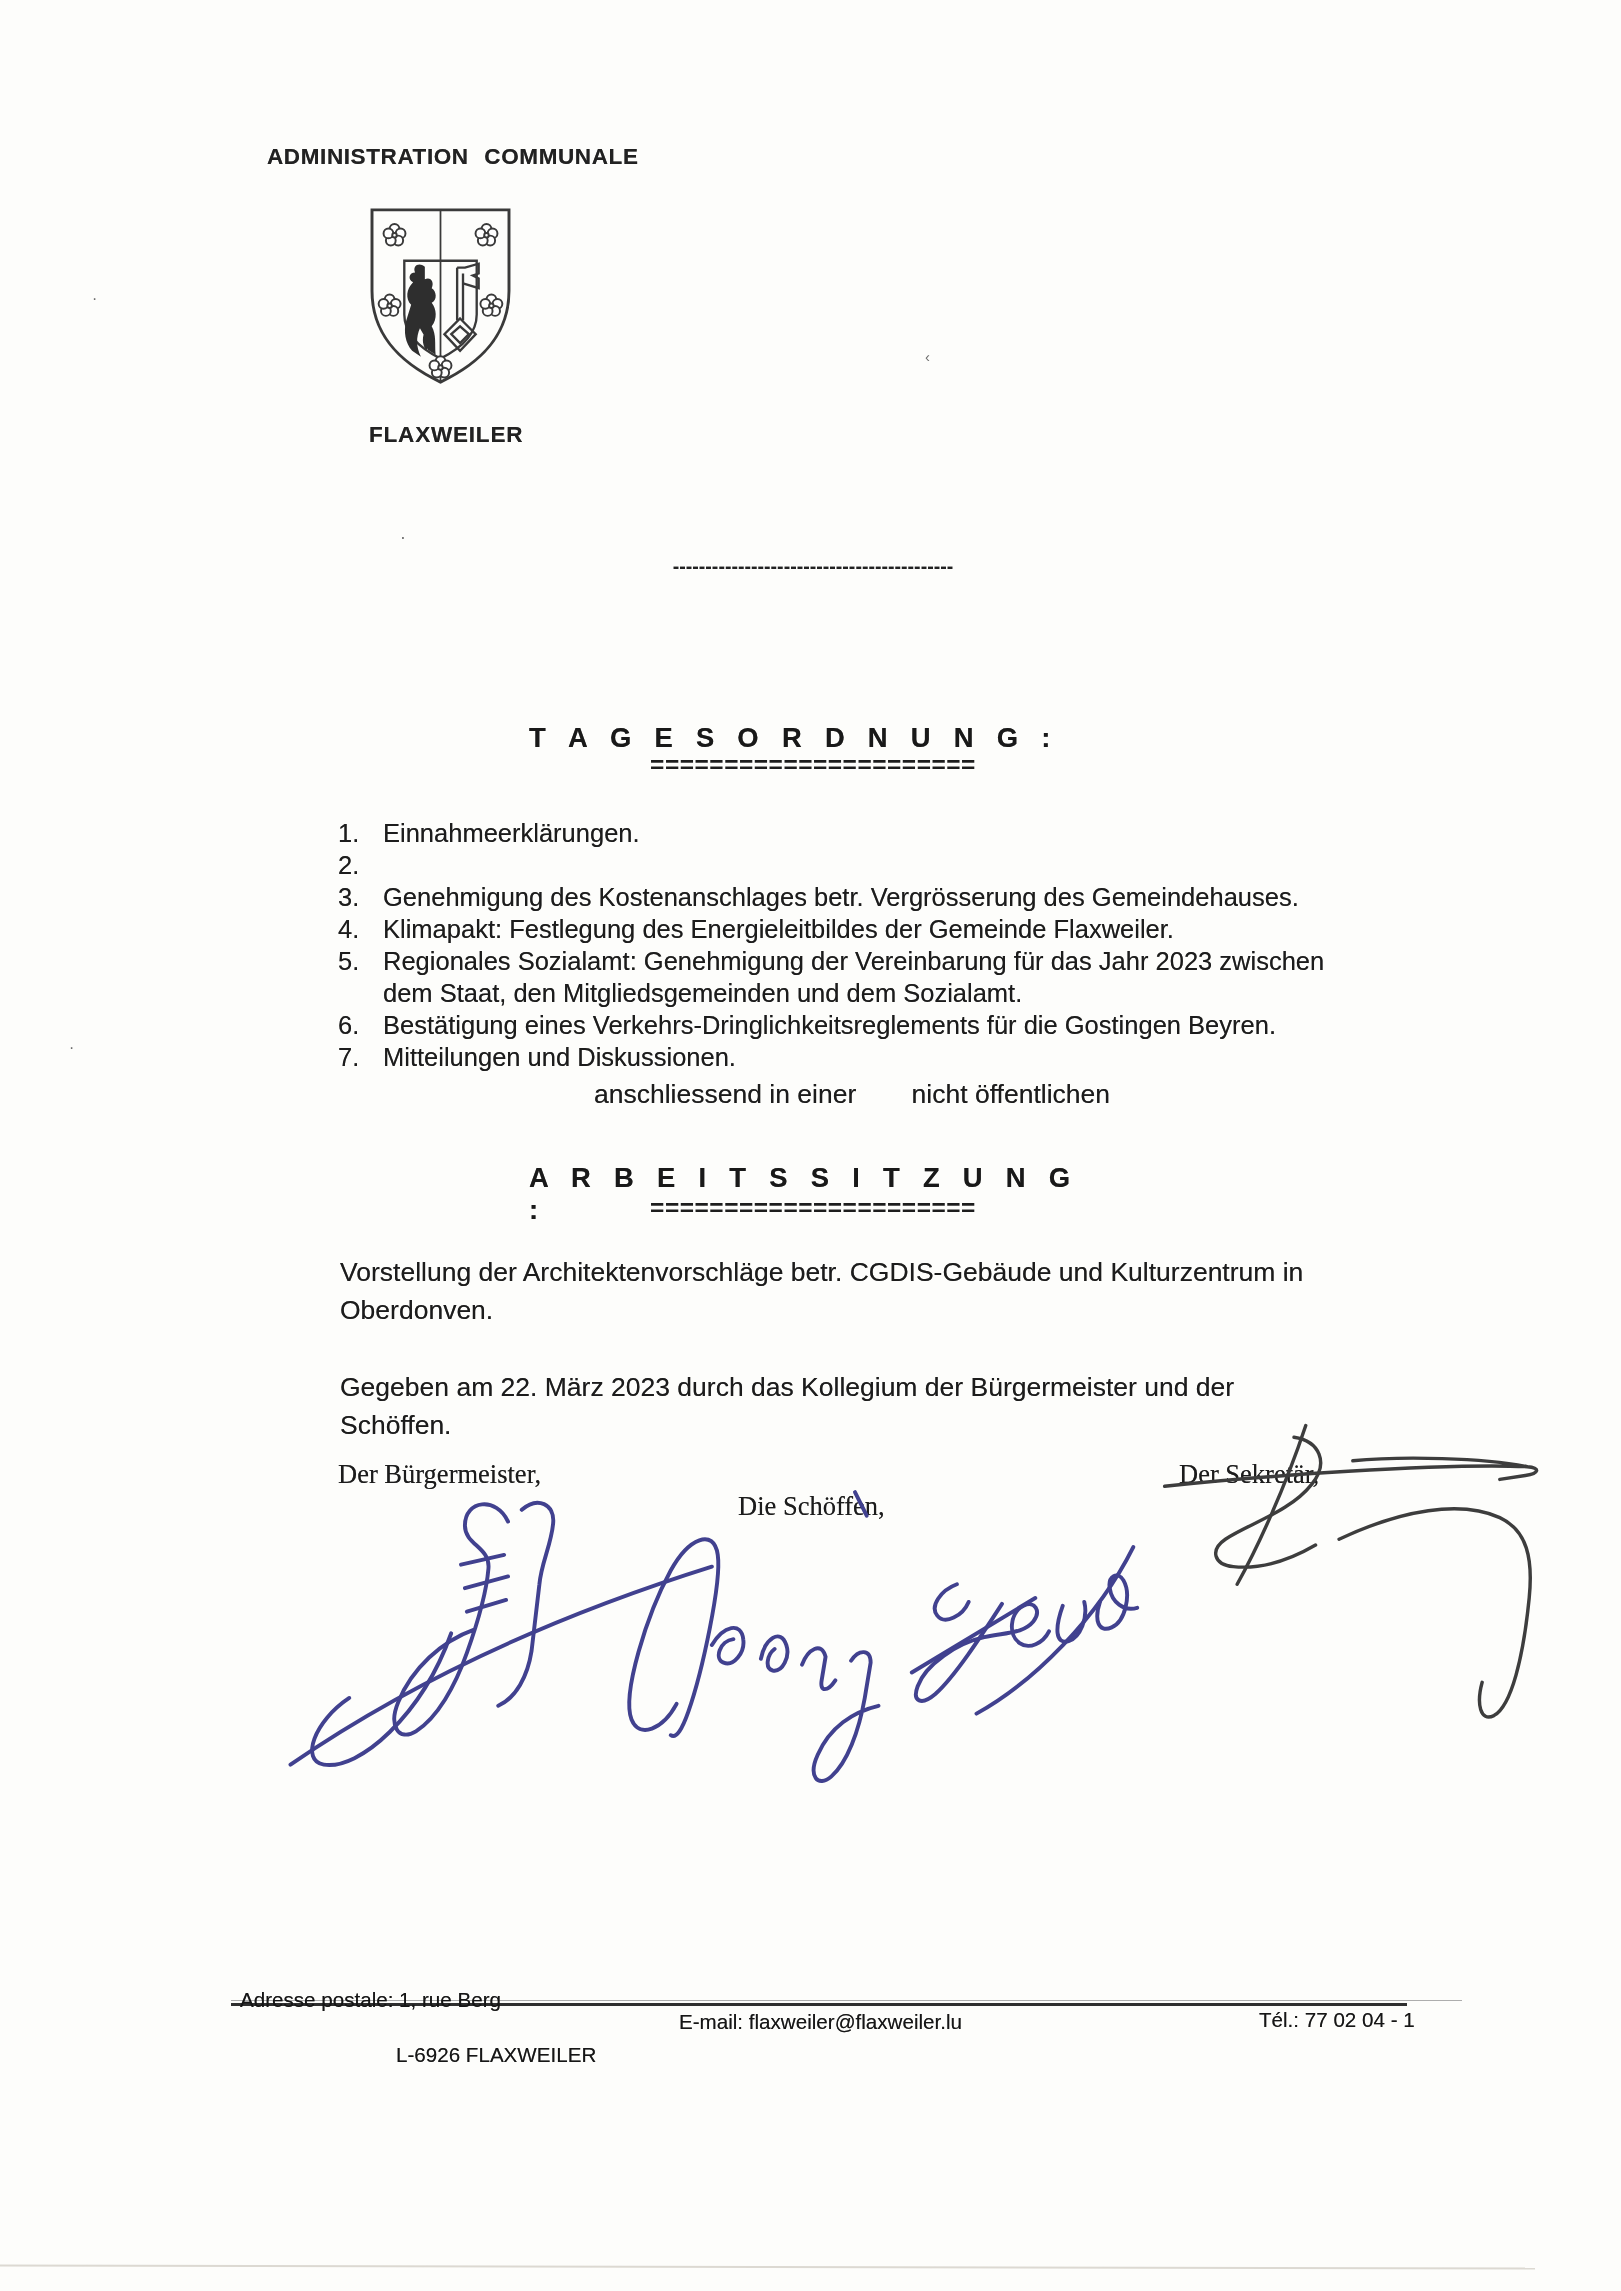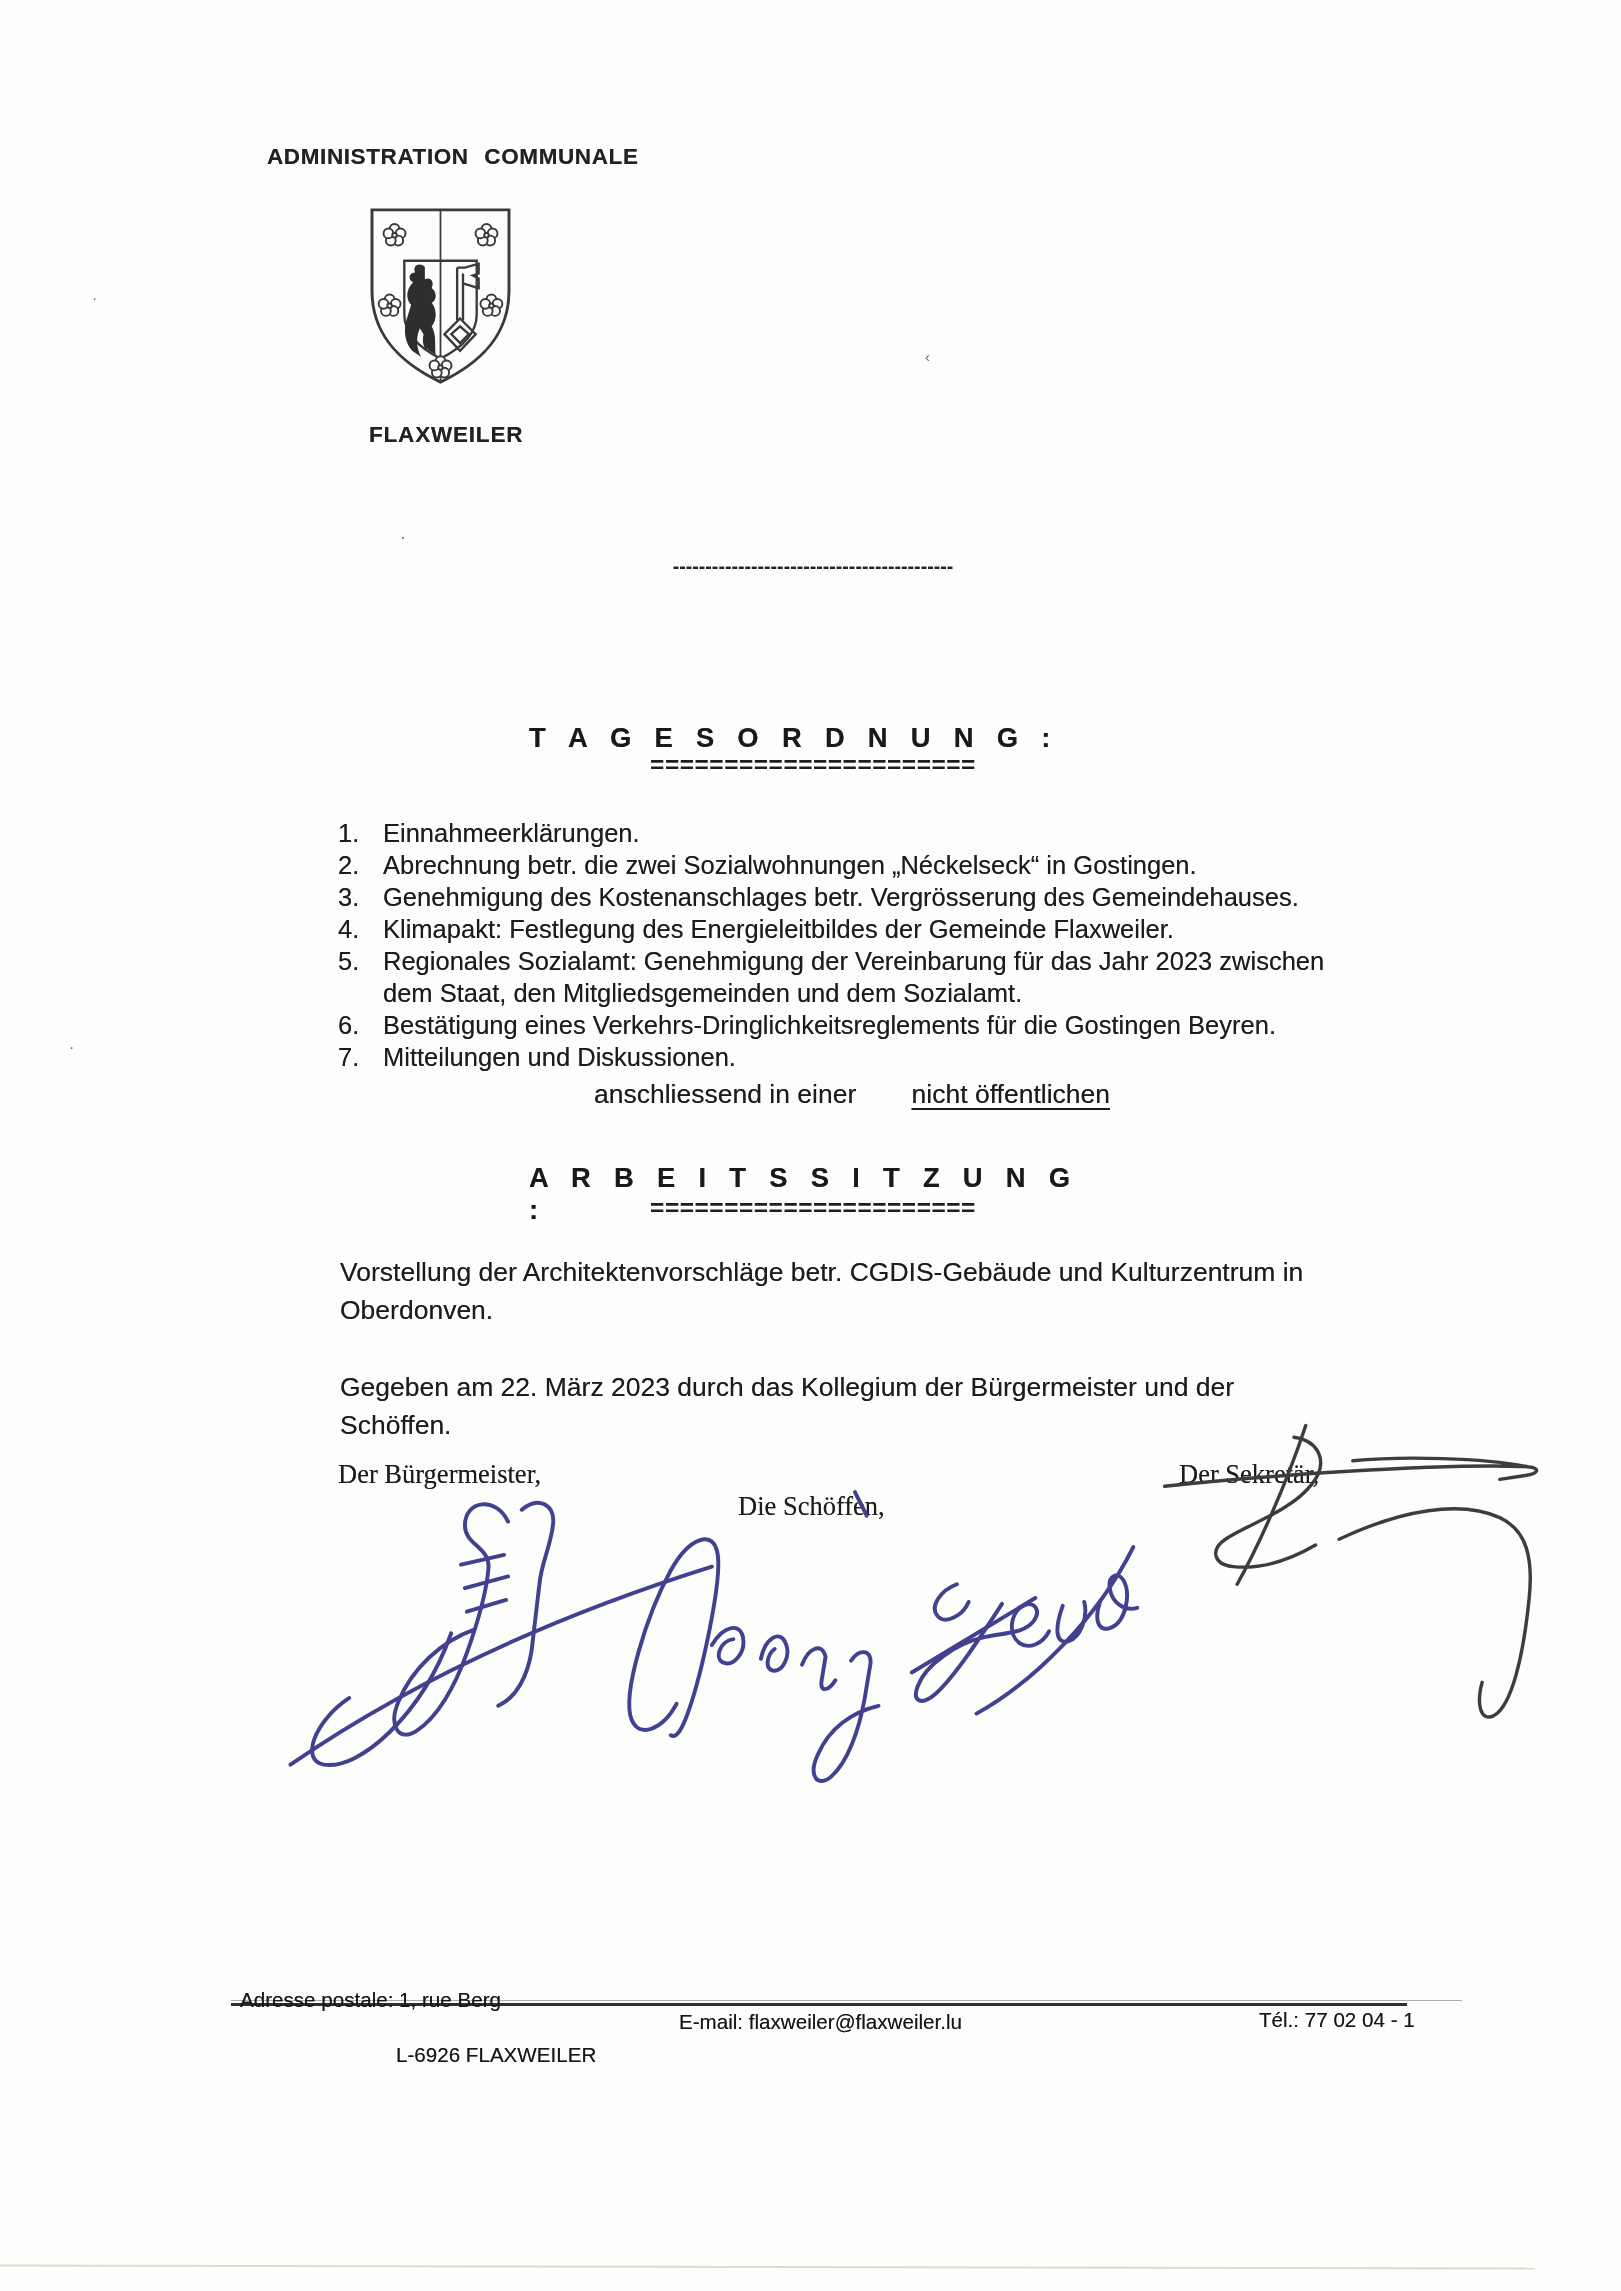--- a/index.html
+++ b/index.html
@@ -16,21 +16,21 @@
   .doc-title{left:529px;top:520px;width:568px;text-align:center;font-size:27.4px;letter-spacing:10.8px;word-spacing:15.7px;color:#141414;}
   .title-rule{left:529px;top:557px;width:568px;text-align:center;font-size:19.6px;font-weight:bold;letter-spacing:0;color:#222;line-height:19.6px;}
   .intro{left:340px;top:605px;width:1039px;font-size:26.5px;line-height:38px;white-space:pre-line;}
   .sec-head{left:529px;top:722px;width:568px;text-align:left;font-size:27.4px;font-weight:bold;letter-spacing:7.8px;color:#191919;}
   .sec-rule{left:529px;top:751px;width:568px;text-align:center;font-size:24.5px;font-weight:bold;letter-spacing:0.5px;color:#1d1d1d;}
   .agenda{left:338px;top:817px;width:1039px;font-size:25.5px;line-height:32px;}
   .agenda .li{display:flex;}
   .agenda .num{width:45px;flex:0 0 45px;}
   .agenda .txt{white-space:pre-line;}
   .interlude{left:340px;top:1079px;width:1024px;text-align:center;font-size:26.5px;}
-  .ul{text-decoration:underline;text-underline-offset:4.9px;margin-left:48px;}
+  .ul{text-underline-offset:4.9px;margin-left:48px;}
   .work-head{top:1162px;}
   .work-rule{top:1194px;}
   .workbody{left:340px;top:1253px;width:1039px;font-size:26.5px;line-height:38px;white-space:pre-line;}
   .closing{left:340px;top:1368px;width:1039px;font-size:26.5px;line-height:38px;white-space:pre-line;}
   .sig-label{top:1459px;font-size:26.5px;font-family:Liberation Serif, serif;}
   .lab-mayor{left:338px;}
   .lab-ald{left:738px;margin-top:32px;}
   .lab-sec{left:1179px;}
   .sig-svg{left:167px;top:1392px;}
   .footer-rule{left:231px;top:2003px;width:1176px;height:2.9px;background:#2f2f2f;}
@@ -119,21 +119,20 @@
   <div class="abs scan sec-head">T A G E S O R D N U N G :</div>
   <div class="abs sec-rule">======================</div>
 
   <div class="abs scan agenda">
     <div class="li">
         <span class="num">1.</span>
         <span class="txt">Einnahmeerklärungen.</span>
       </div>
     <div class="li">
         <span class="num">2.</span>
-        <span class="txt">Abrechnung betr. die zwei Sozialwohnungen „Néckelseck“ in Gostingen.</span>
       </div>
     <div class="li">
         <span class="num">3.</span>
         <span class="txt">Genehmigung des Kostenanschlages betr. Vergrösserung des Gemeindehauses.</span>
       </div>
     <div class="li">
         <span class="num">4.</span>
         <span class="txt">Klimapakt: Festlegung des Energieleitbildes der Gemeinde Flaxweiler.</span>
       </div>
     <div class="li">

